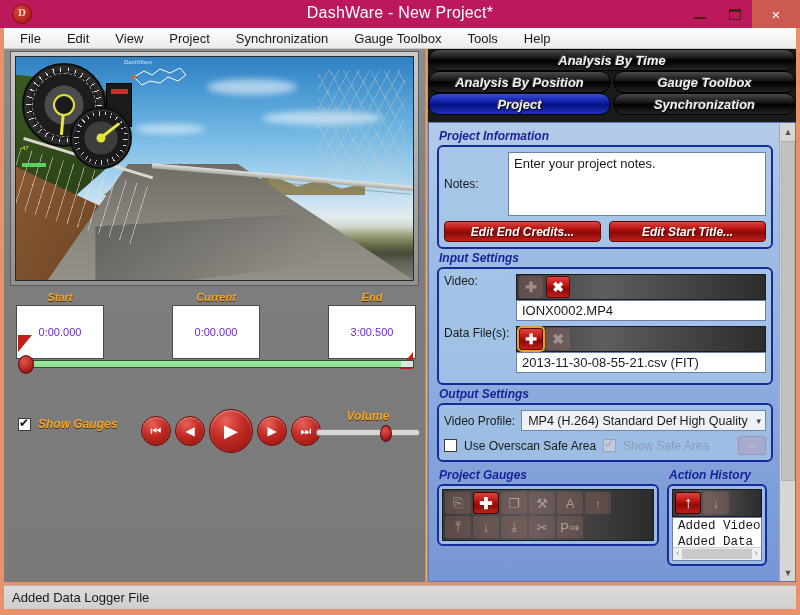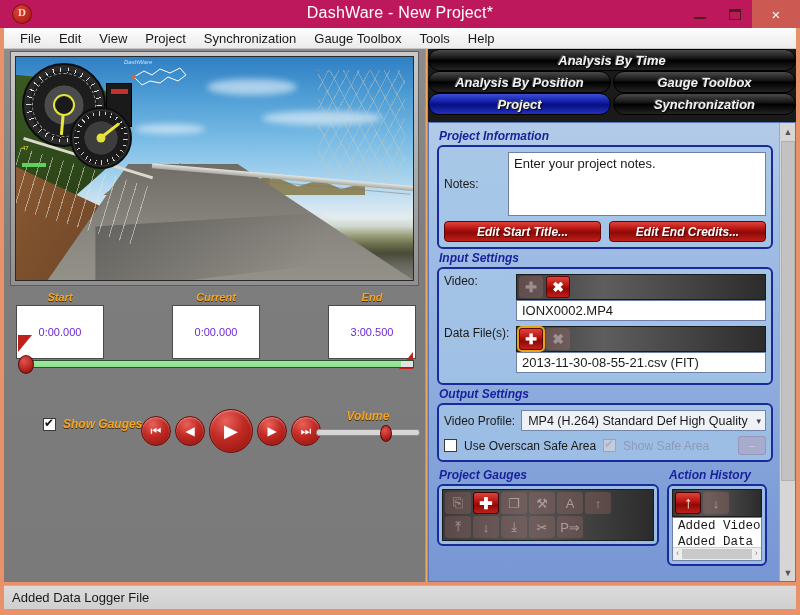--- a/index.html
+++ b/index.html
@@ -40,21 +40,21 @@
   }
   .win-btn.close{ background:#cc5a52; color:#fff; width:48px; font-size:15px; }
   .min-glyph{ display:block; width:12px; height:2px; background:#4c2113; margin-top:8px;}
   .max-glyph{ display:block; width:12px; height:11px; border:1.6px solid #4c2113; border-top-width:3px;}
 
   
   .menubar{
     position:absolute; left:4px; top:28px; width:792px; height:21px;
     background:linear-gradient(#fdfdfd,#ebebeb);
     border-bottom:1px solid #c8c8c8;
-    display:flex; align-items:center; padding-left:8px; gap:2px;
+    display:flex; align-items:center; padding-left:8px; gap:10px;
   }
   .menuitem{
     font-size:13px; color:#1a1a1a; padding:2px 8px; cursor:default; white-space:nowrap;
   }
 
   
   .leftpane{
     position:absolute; left:4px; top:49px; width:445px; height:533px;
     background:linear-gradient(#8c8c8c,#7d7d7d 40%, #7a7a7a);
   }
@@ -234,21 +234,21 @@
   }
   .timeline-thumb{
     position:absolute; left:8px; top:0; width:16px; height:19px; border-radius:50%;
     background:radial-gradient(circle at 35% 30%, #e4514b, #a81d18 70%, #7d100d);
     border:1px solid #5a0c0a;
   }
 
   
   .transport{ position:absolute; left:6px; top:360px; width:409px; height:40px; }
   .showgauges{
-    position:absolute; left:8px; top:8px; display:flex; align-items:center; gap:7px;margin-left:25px;
+    position:absolute; left:8px; top:8px; display:flex; align-items:center; gap:7px;
   }
   .chk{
     width:13px; height:13px; background:#fff; border:1px solid #3a3a3a;
     position:relative;
   }
   .chk.checked:after{
     content:"✔"; position:absolute; left:0px; top:-3px; font-size:12px; color:#111;
   }
   .chk.dis{ background:#c4cbdd; border-color:#9aa3ba; }
   .chk.dis:after{ content:"✔"; position:absolute; left:0; top:-3px; font-size:12px; color:#a8b0c6; }
@@ -608,22 +608,22 @@
 
       <div class="content">
 
         <div class="grp-title">Project Information</div>
         <div class="grp-box">
           <div class="notes-row">
             <div class="notes-label">Notes:</div>
             <div class="notes-area">Enter your project notes.</div>
           </div>
           <div class="redbtn-row">
+            <div class="redbtn">Edit End Credits...</div>
             <div class="redbtn">Edit Start Title...</div>
-            <div class="redbtn">Edit End Credits...</div>
           </div>
         </div>
 
         <div class="grp-title">Input Settings</div>
         <div class="grp-box">
           <div class="io-row">
             <div class="io-label">Video:</div>
             <div class="io-stack">
               <div class="io-toolbar">
                 <div class="tbico off">✚</div>

